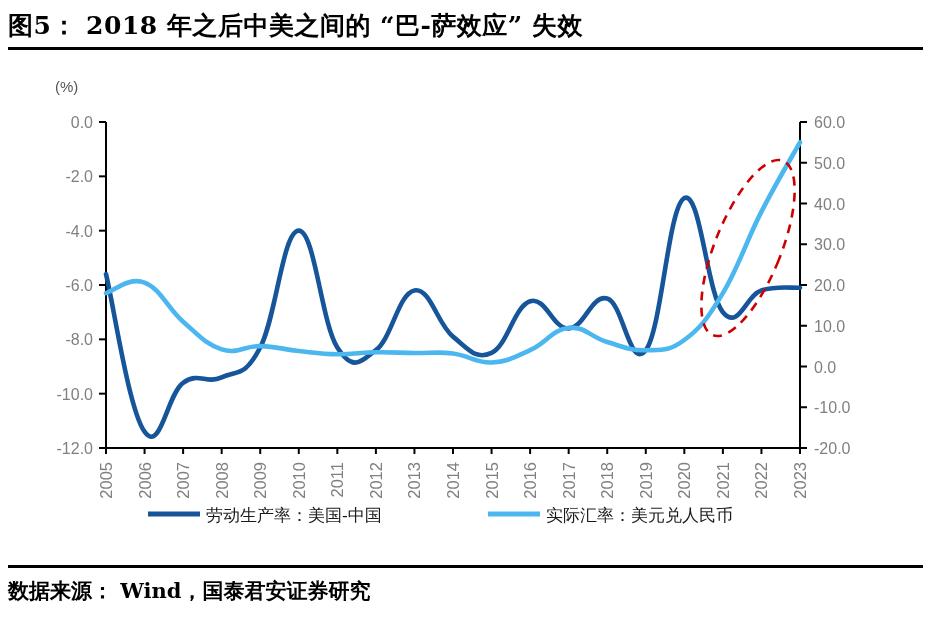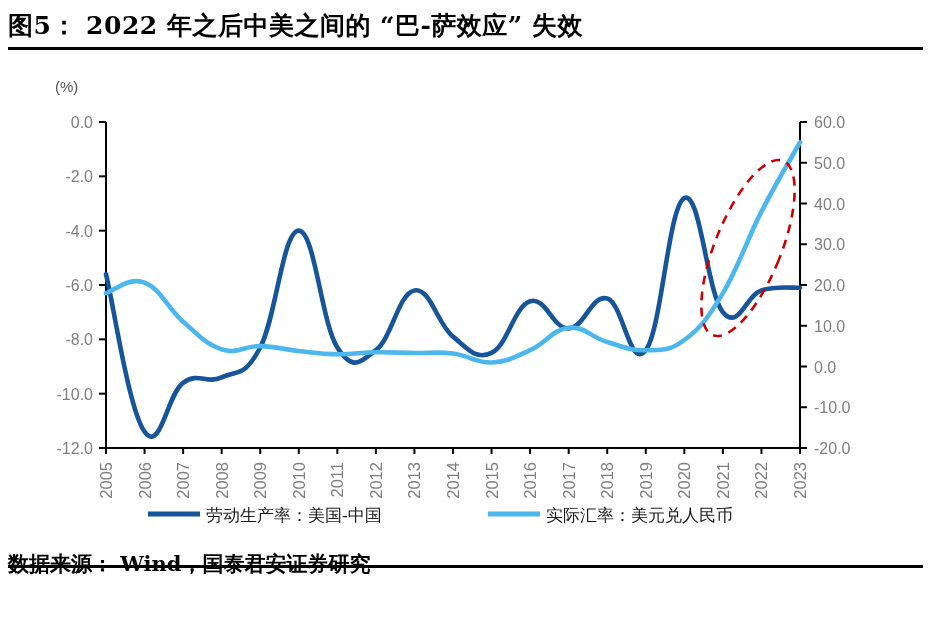--- a/index.html
+++ b/index.html
@@ -49,21 +49,21 @@
     position: absolute;
     left: 8px;
     top: 565px;
     width: 915px;
     height: 3px;
     background: #000000;
   }
   .fig-source {
     position: absolute;
     left: 8px;
-    top: 550px;
+    top: 577px;
     font-family: "DejaVu Serif", "Liberation Serif", serif;
     font-size: 21px;
     font-weight: bold;
     color: #000000;
     white-space: nowrap;
   }
   .chart-area {
     position: absolute;
     left: 0;
     top: 52px;
@@ -110,21 +110,21 @@
     stroke-dasharray: 9 7;
     stroke-width: 2.6;
   }
 </style>
 </head>
 <body>
 
 <div id="figure">
 
   <div class="title-row">
-    <div class="fig-title">图5： 2022 年之后中美之间的 “巴-萨效应” 失效</div>
+    <div class="fig-title">图5： 2018 年之后中美之间的 “巴-萨效应” 失效</div>
   </div>
   <div class="title-rule"></div>
 
   <div class="chart-area">
     <svg id="chart-svg" width="931" height="510" viewBox="0 0 931 510">
 
       <text class="unit-label" x="55" y="40">(%)</text>
 
       <g>
         <line class="axis-line" x1="106" y1="70" x2="106" y2="396"></line>

